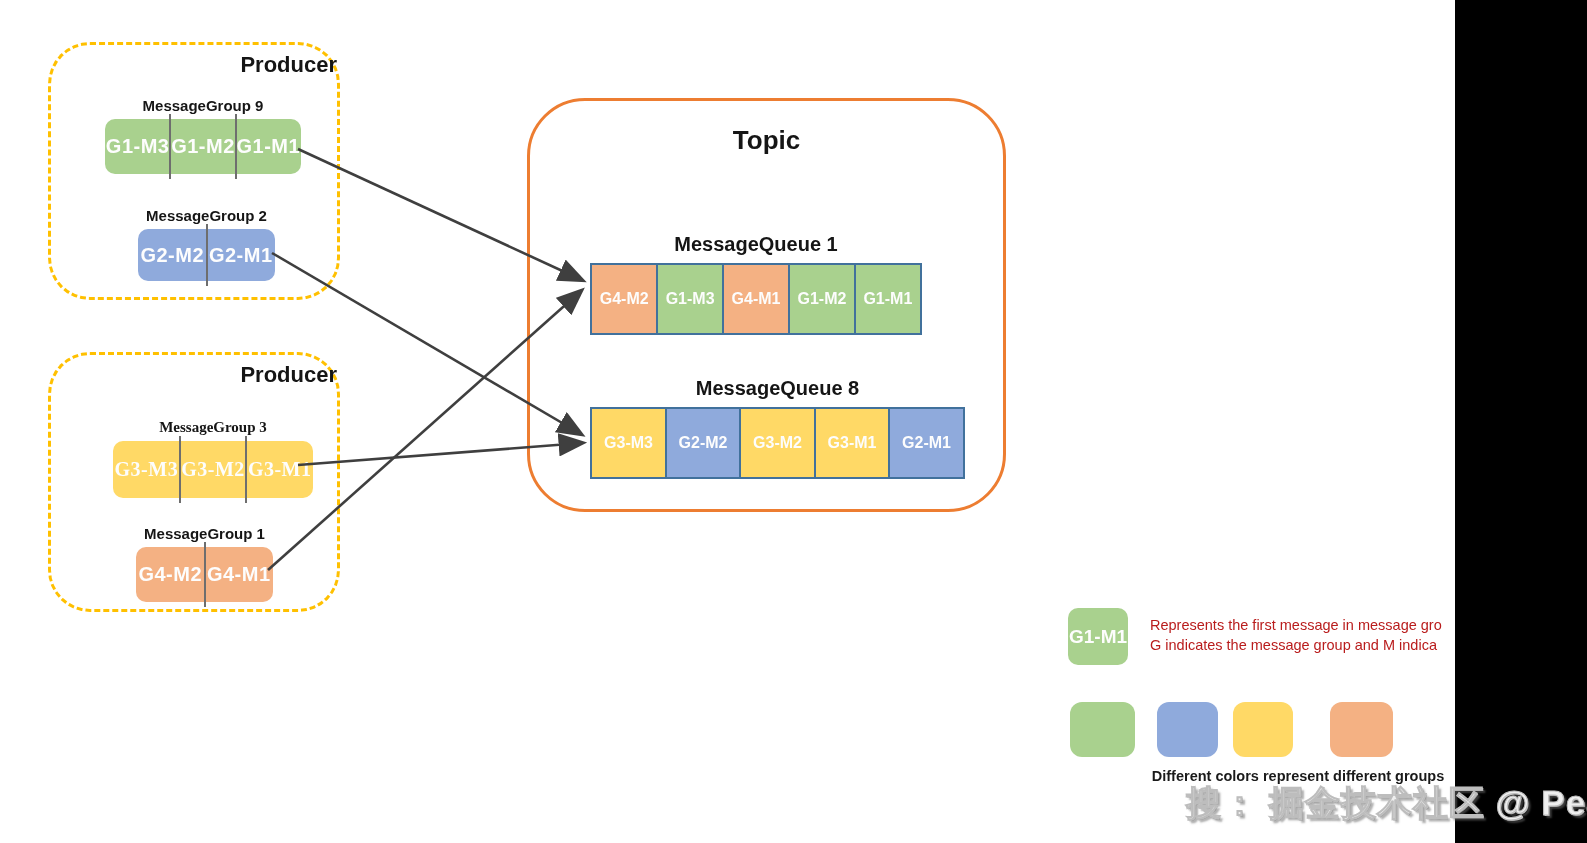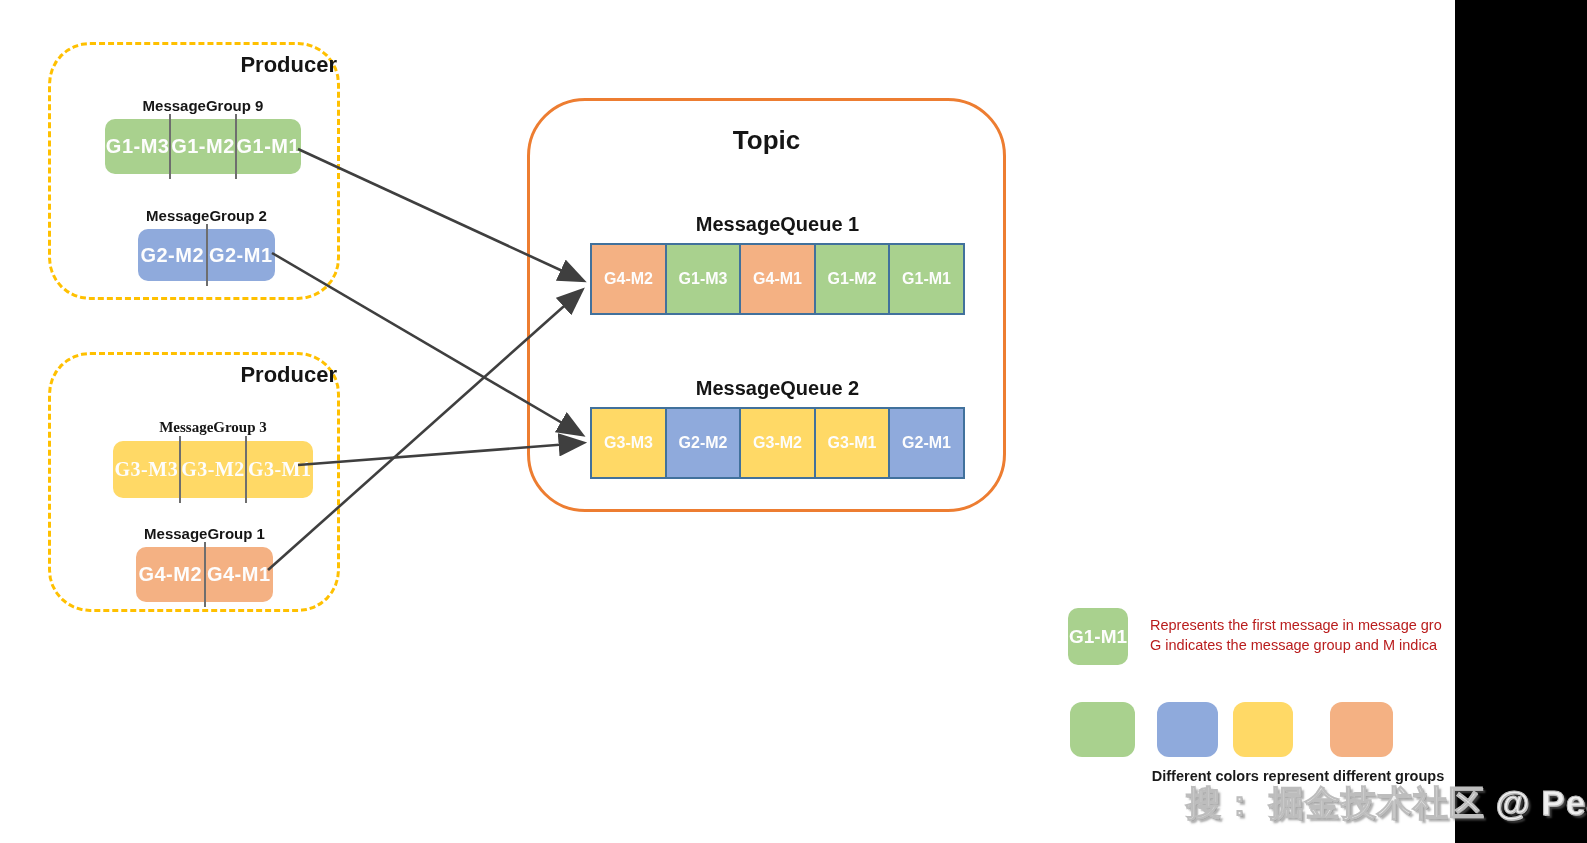--- a/index.html
+++ b/index.html
@@ -104,32 +104,32 @@
       <div class="seg-box" style="height: 55px; background: rgb(244, 177, 131);">
           <div class="seg">G4-M2</div>
           <div class="seg">G4-M1</div>
           <div class="seg-divider" style="left: 50%; background: rgb(110, 110, 110);"></div>
         </div>
     </div>
   </div>
 
   <div class="topic" style="left:527px; top:98px; width:479px; height:414px;">
     <div class="topic-title">Topic</div>
-    <div class="queue" style="left:60px; top:112px; width:375px;">
+    <div class="queue" style="left:60px; top:132px; width:332px;">
       <div class="queue-label">MessageQueue 1</div>
       <div class="queue-row">
           <div class="qcell" style="background: rgb(244, 177, 131);">G4-M2</div>
           <div class="qcell" style="background: rgb(169, 209, 142);">G1-M3</div>
           <div class="qcell" style="background: rgb(244, 177, 131);">G4-M1</div>
           <div class="qcell" style="background: rgb(169, 209, 142);">G1-M2</div>
           <div class="qcell" style="background: rgb(169, 209, 142);">G1-M1</div>
         </div>
     </div>
     <div class="queue" style="left:60px; top:276px; width:375px;">
-      <div class="queue-label">MessageQueue 2</div>
+      <div class="queue-label">MessageQueue 8</div>
       <div class="queue-row">
           <div class="qcell" style="background: rgb(255, 217, 102);">G3-M3</div>
           <div class="qcell" style="background: rgb(143, 170, 220);">G2-M2</div>
           <div class="qcell" style="background: rgb(255, 217, 102);">G3-M2</div>
           <div class="qcell" style="background: rgb(255, 217, 102);">G3-M1</div>
           <div class="qcell" style="background: rgb(143, 170, 220);">G2-M1</div>
         </div>
     </div>
   </div>
 

